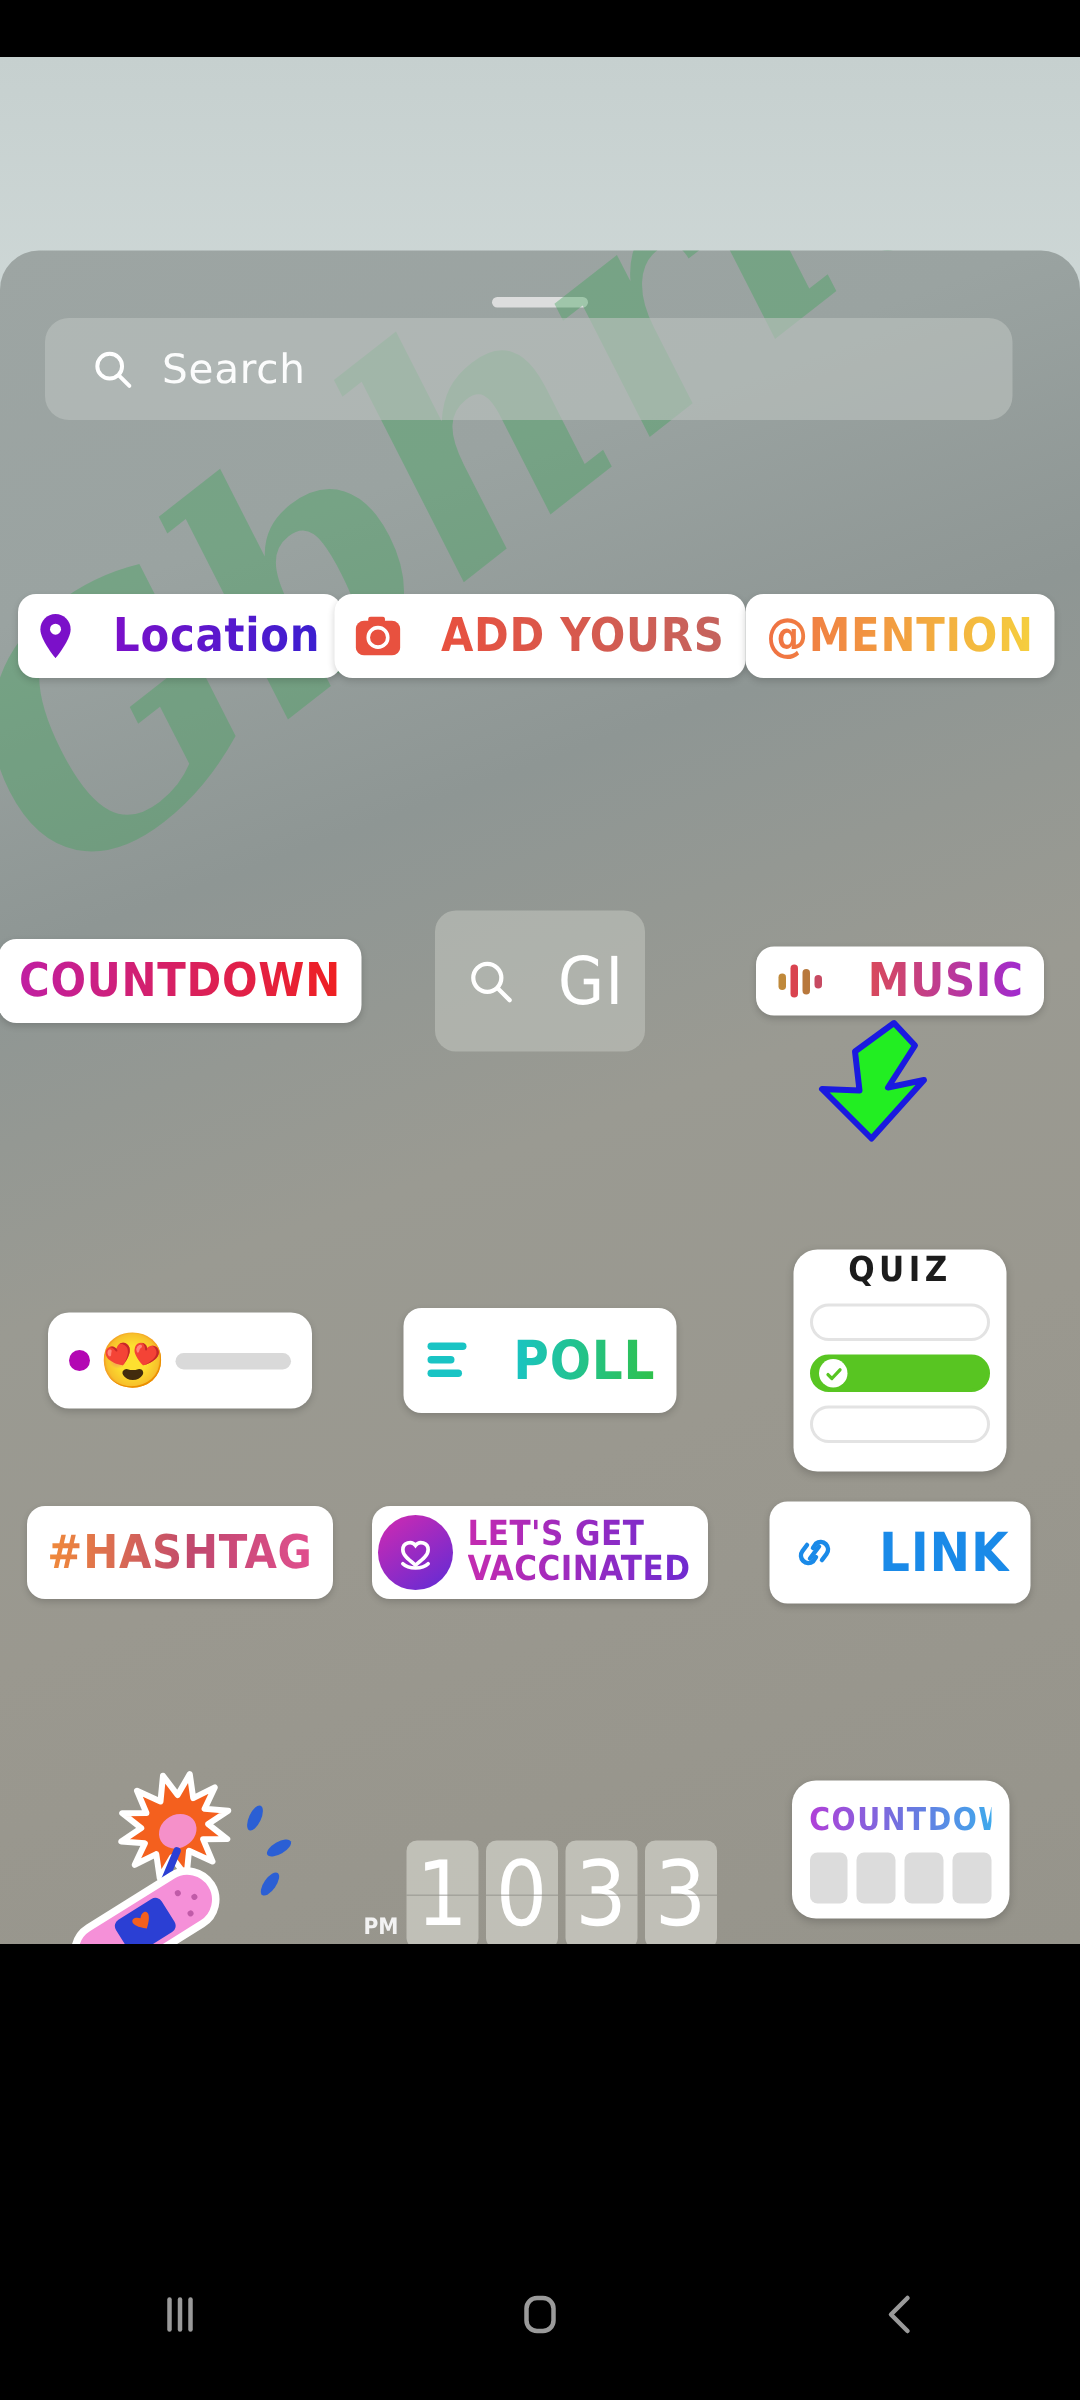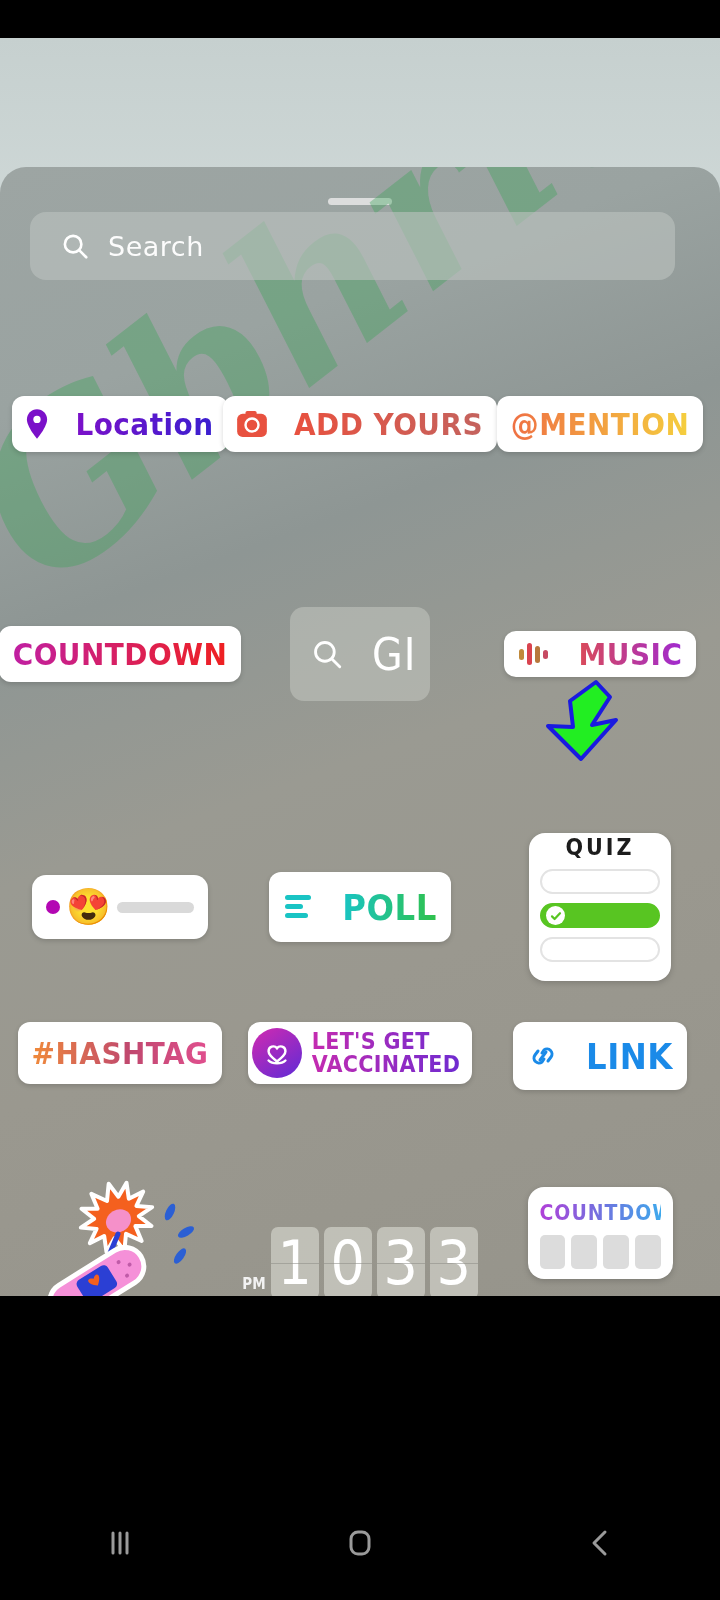--- a/index.html
+++ b/index.html
@@ -259,21 +259,21 @@
                 <svg viewBox="0 0 12 12">
                     <path d="M2 6.4 L4.6 9 L10 3.2" fill="none" stroke="#58c522" stroke-width="2.2" stroke-linecap="round" stroke-linejoin="round"></path>
                   </svg>
               </span>
             </div>
             <div class="quiz-opt"></div>
           </div>
         </div>
       </div>
 
-      <div class="row" style="top:855px; height:90px; align-items:flex-start;">
+      <div class="row" style="top:823px; height:90px; align-items:center;">
         <div class="cell" style="width:240px;">
           <div class="pill" style="height:62px;">
             <span class="stk-text g-hashtag">#HASHTAG</span>
           </div>
         </div>
         <div class="cell" style="width:240px;">
           <div class="vacc-card">
             <span class="vacc-badge">
               <svg viewBox="0 0 32 32" width="30" height="30">
                 <path d="M16 25c-5-4-9-7-9-11a5 5 0 0 1 9-3 5 5 0 0 1 9 3c0 4-4 7-9 11z" fill="none" stroke="#fff" stroke-width="2.6"></path>

